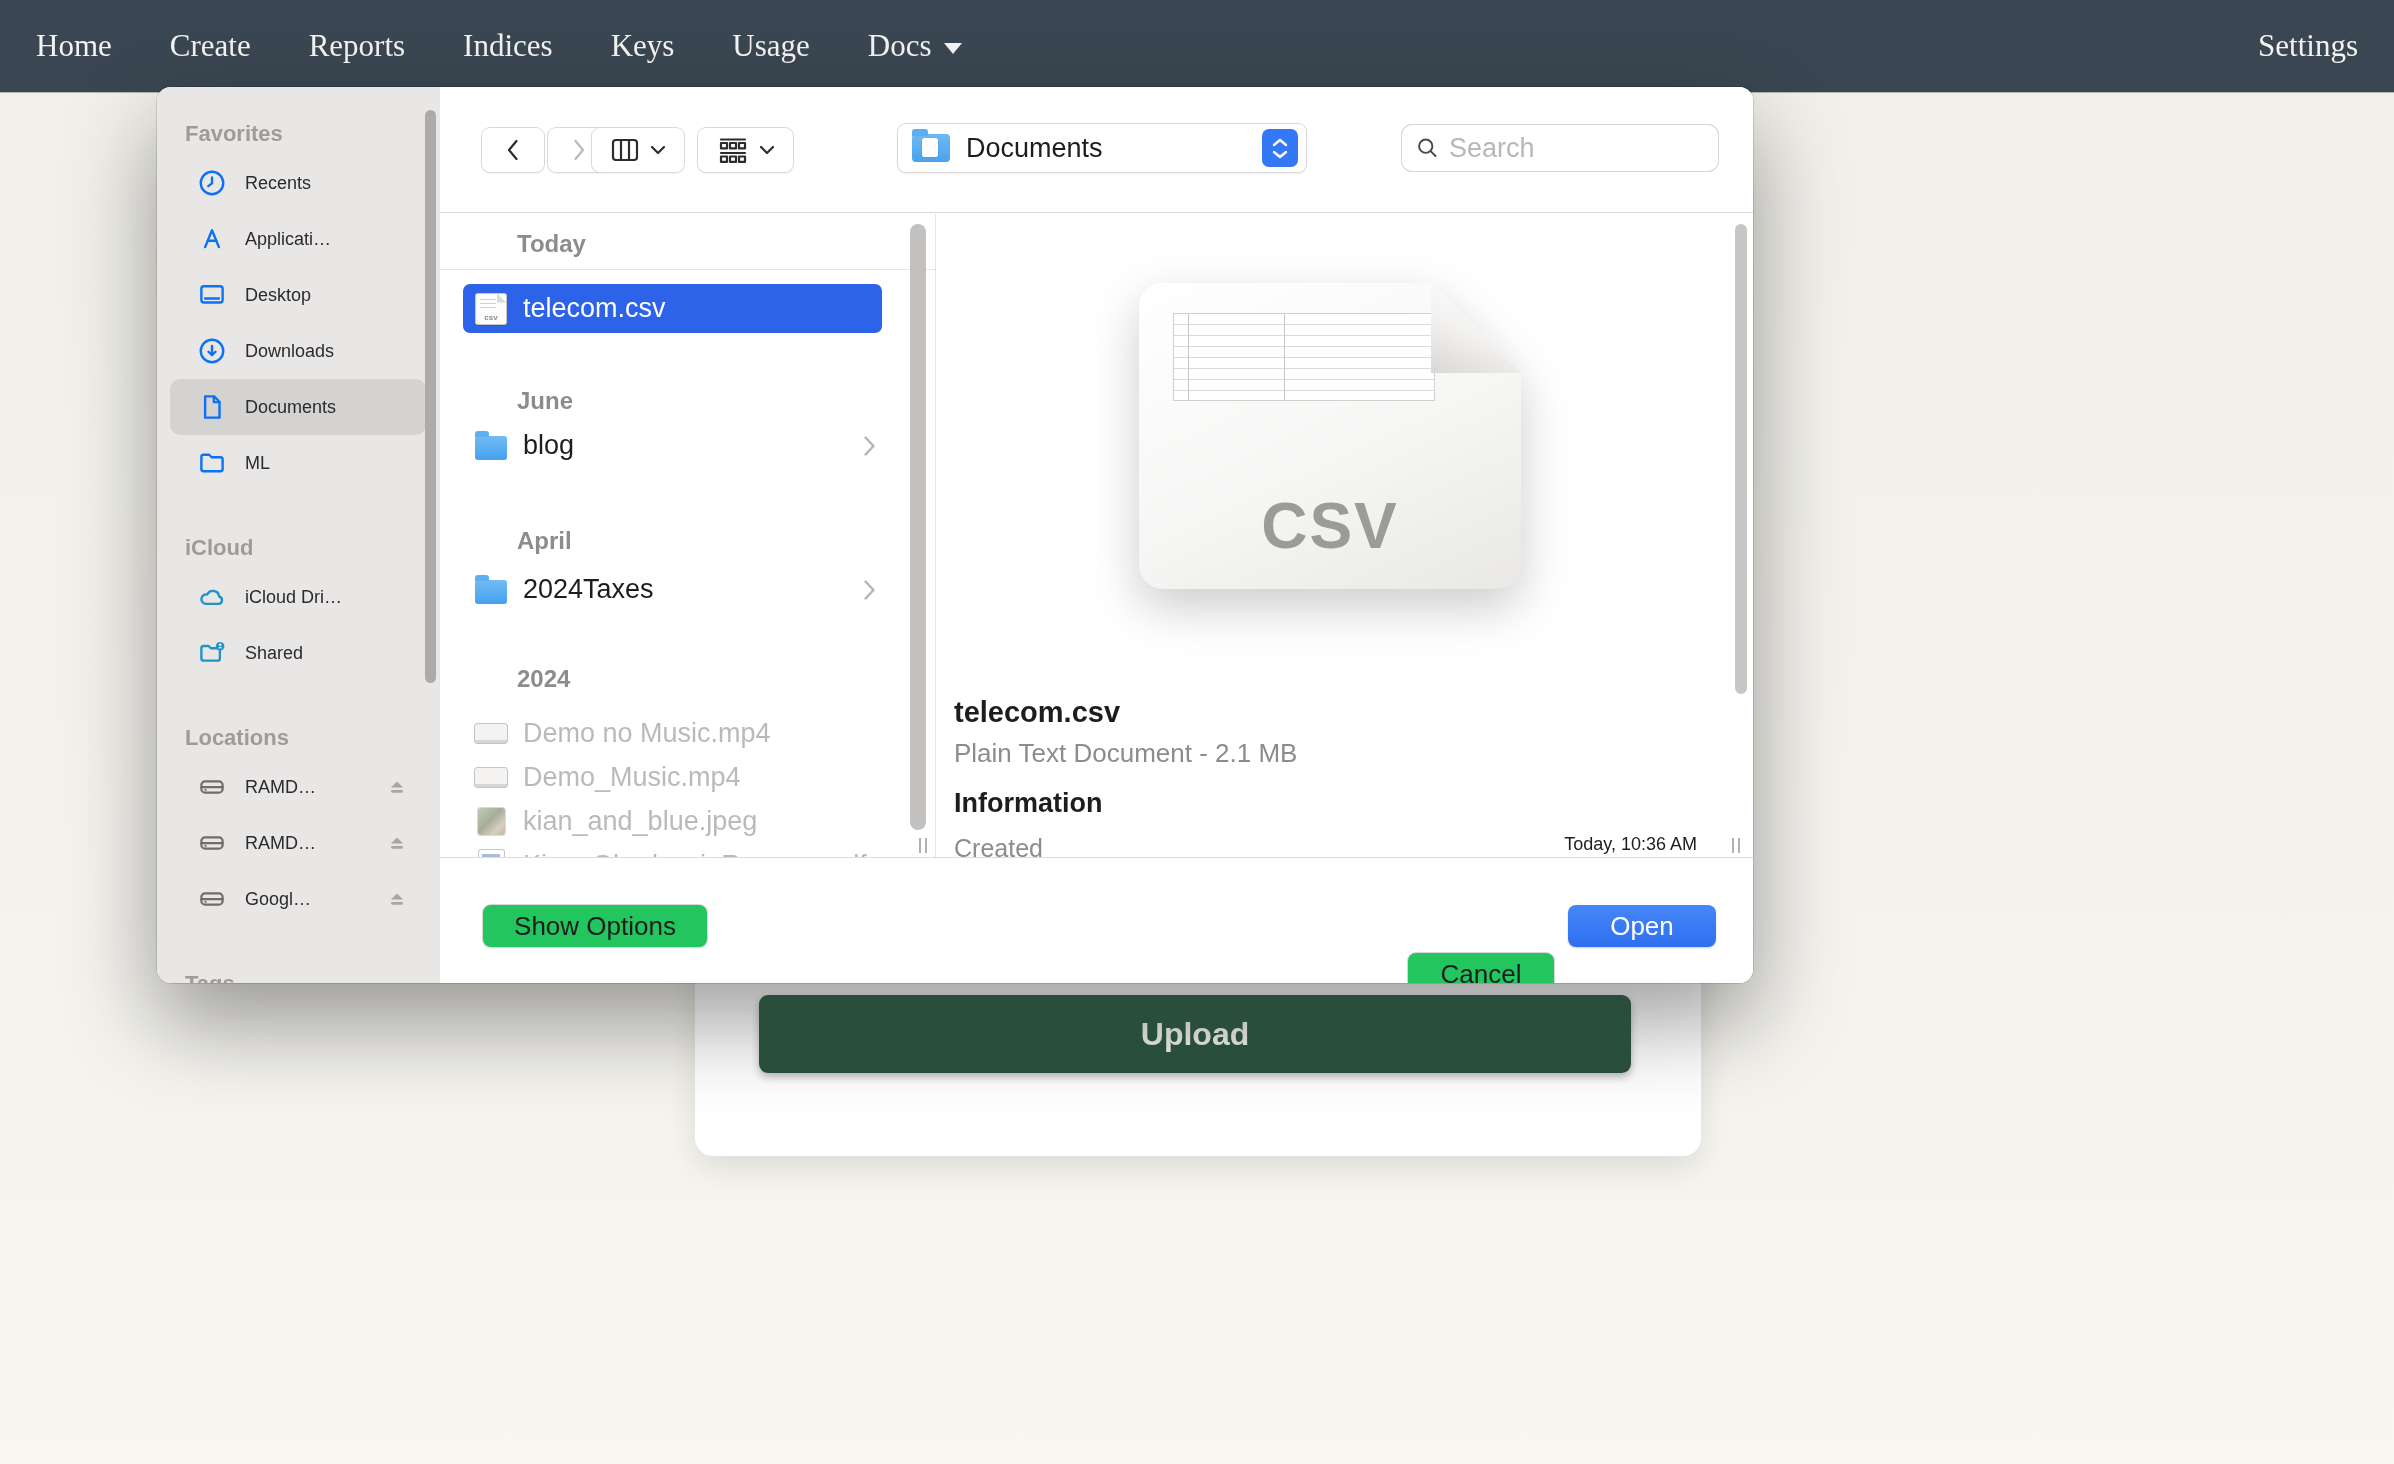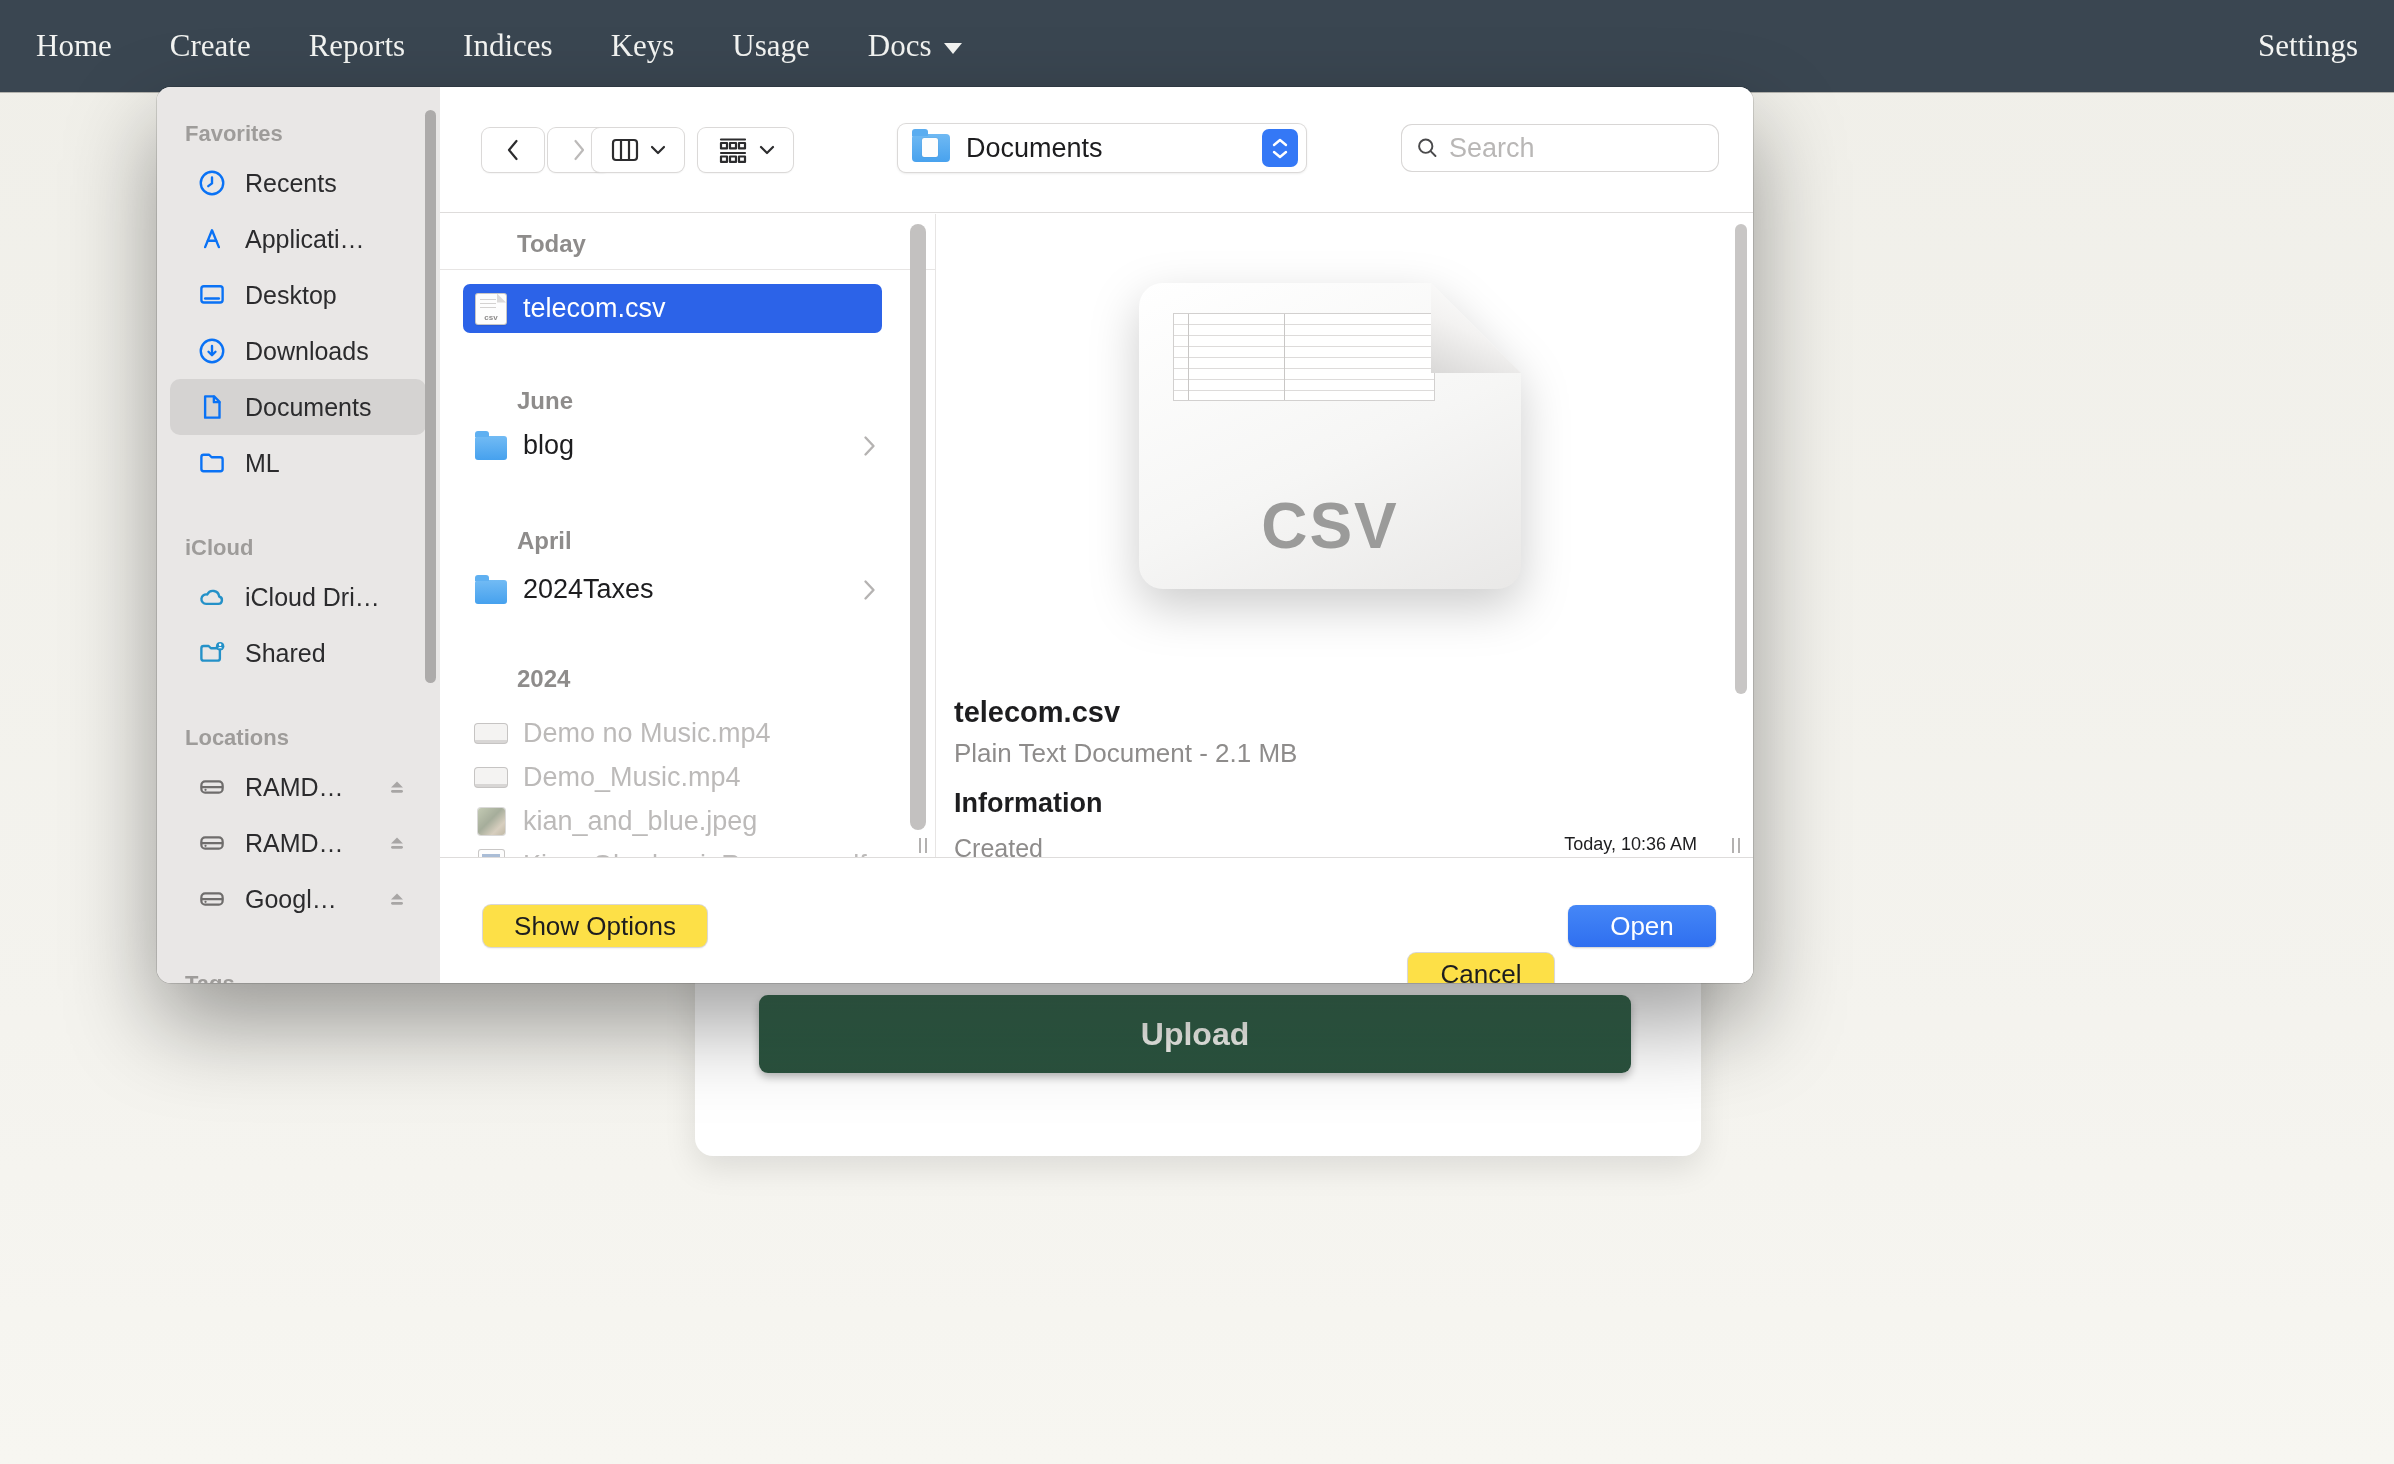--- a/index.html
+++ b/index.html
@@ -42,21 +42,21 @@
   
   .dialog {
     position:absolute; left:157px; top:87px; width:1596px; height:896px;
     background:#ffffff; border-radius:14px; overflow:hidden;
     box-shadow:0 40px 90px rgba(0,0,0,.38), 0 0 0 1px rgba(0,0,0,.12);
   }
   
   .sb { position:absolute; left:0; top:0; width:283px; height:100%; background:#e9e7e6; padding-top:34px; }
   .sb-h { margin:0 0 8px 28px; font-size:22px; font-weight:bold; color:#9e9c9a; }
   .sb-h.later { margin-top:44px; }
-  .sb-row { height:56px; display:flex; align-items:center; gap:18px; padding-left:27px; margin:0 14px 0 13px; border-radius:10px; font-size:25px; color:#2b2b2d; cursor:pointer; }
+  .sb-row { height:56px; display:flex; align-items:center; gap:18px; padding-left:27px; margin:0 14px 0 13px; border-radius:10px; font-size:18px; color:#2b2b2d; cursor:pointer; }
   .sb-row.sel { background:#d5d3d2; }
   .sb-ic { width:30px; height:30px; flex:0 0 30px; display:flex; align-items:center; justify-content:center; }
   .sb-ic svg { width:30px; height:30px; }
   .stroke-blue { stroke:#0a72f5; fill:none; stroke-width:1.9; stroke-linecap:round; stroke-linejoin:round; }
   .stroke-teal { stroke:#2491c8; fill:none; stroke-width:1.9; stroke-linecap:round; stroke-linejoin:round; }
   .stroke-gray { stroke:#6f6d6c; fill:none; stroke-width:1.8; stroke-linecap:round; stroke-linejoin:round; }
   .eject-ic svg { width:26px; height:26px; }
   .sb-eject { margin-left:auto; margin-right:14px; }
   .sb-scroll { position:absolute; right:4px; top:23px; width:11px; height:573px; border-radius:6px; background:#adabaa; }
 
@@ -137,21 +137,21 @@
   .p-row-value { position:absolute; right:56px; top:620px; font-size:18px; color:#1d1d1f; }
   .prev-scroll { position:absolute; right:6px; top:10px; width:12px; height:470px; border-radius:6px; background:#c8c6c5; }
   .grab { position:absolute; width:13px; height:15px; display:flex; gap:4px; }
   .grab i { width:2px; height:100%; background:#b3b1b0; }
   .grab-list { left:479px; bottom:130px; }
   .grab-prev { right:8px; bottom:130px; }
 
   
   .footer { position:absolute; left:0; right:0; bottom:0; height:126px; border-top:1px solid #dedcdb; background:#fff; }
   .fbtn { position:absolute; top:47px; height:42px; border:none; cursor:pointer; border-radius:8px;
-          background:#fde047; box-shadow:0 0 0 1px #d9d7d6, 0 1px 2px rgba(0,0,0,.15);
+          background:#22c55e; box-shadow:0 0 0 1px #d9d7d6, 0 1px 2px rgba(0,0,0,.15);
           font-size:26px; color:#1d1d1f; font-family:"Liberation Sans","DejaVu Sans",sans-serif;
           display:flex; align-items:center; justify-content:center; }
   .fbtn.primary { background:linear-gradient(180deg,#4587f7,#2f6ff0); color:#fff; box-shadow:0 1px 2px rgba(0,0,0,.2); }
   .btn-show { left:43px; width:224px; }
   .btn-cancel { left:968px; width:146px;margin-top:48px; }
   .btn-open { left:1128px; width:148px; }
 </style>
 </head>
 <body>
 

